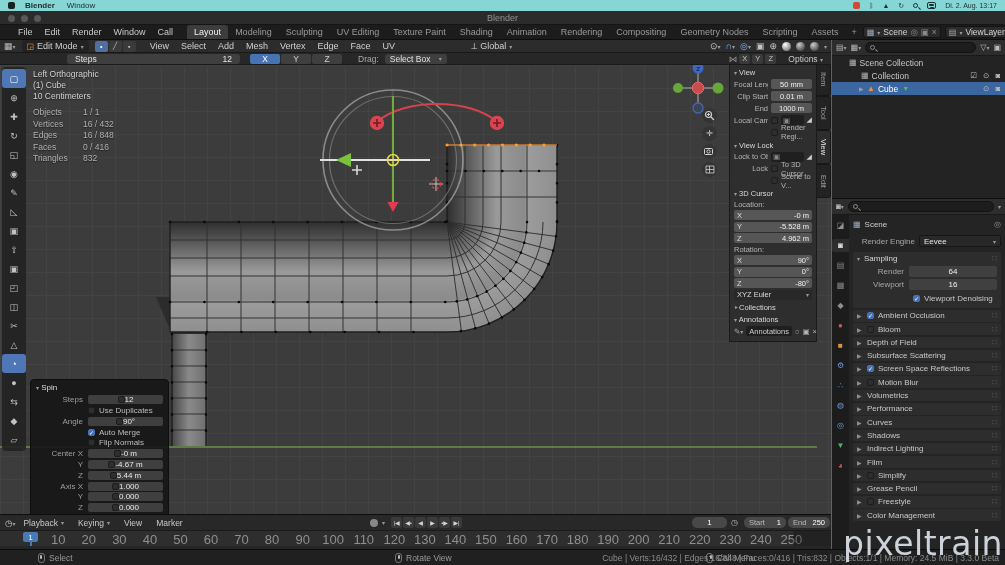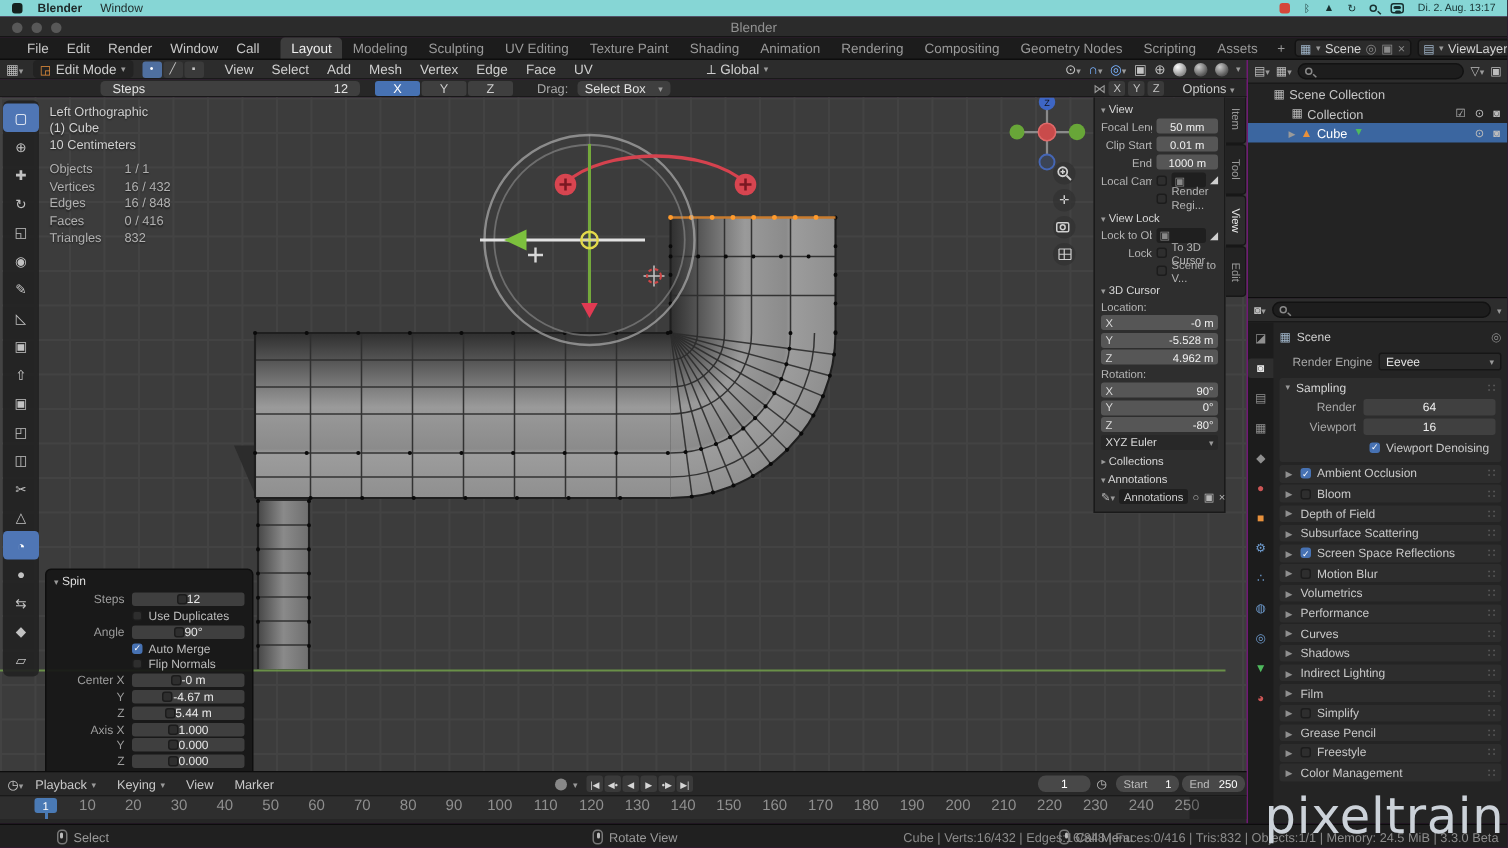--- a/index.html
+++ b/index.html
@@ -1,18 +1,18 @@
 <!DOCTYPE html>
 <html><head>
 <meta charset="utf-8">
 <style>
   *{box-sizing:border-box;margin:0;padding:0;}
   html,body{background:#111;}
   #root{position:relative;width:1005px;height:565px;overflow:hidden;
-        font-family:"Liberation Sans",sans-serif;background:#701a75;color:#c8c8c8;
+        font-family:"Liberation Sans",sans-serif;background:#c2410c;color:#c8c8c8;
         -webkit-font-smoothing:antialiased;}
   .abs{position:absolute;}
 
   
   #macbar{left:0;top:0;width:1005px;height:11px;background:#86d6d5;display:flex;align-items:center;
           font-size:8px;color:#1e2a2a;padding:0 8px;}
   #macbar .apple{width:7px;height:7px;border-radius:2px;background:#15221f;margin-right:10px;}
   #macbar .mi{margin-right:12px;font-weight:bold;}
   #macbar .mi.plain{font-weight:normal;}
   #macbar .spacer{flex:1;}
@@ -167,21 +167,21 @@
 
   
   #timeline{left:0;top:514px;width:831px;height:35px;background:#262626;border-top:1px solid #0d0d0d;}
   #tlhdr{position:absolute;left:0;top:0;right:0;height:16px;background:#282828;display:flex;align-items:center;font-size:8.5px;color:#c9c9c9;padding:0 5px;gap:2px;border-bottom:1px solid #1a1a1a;}
   #tlhdr .tmenu{padding:0 6px;display:flex;align-items:center;gap:3px;}
   #transport{position:absolute;left:370px;top:2px;display:flex;align-items:center;gap:1px;}
   #transport .tbtn{min-width:11px;height:11px;background:#3a3a3a;border-radius:2px;display:flex;align-items:center;justify-content:center;font-size:6px;color:#d6d6d6;padding:0 2px;}
   #transport .rec{width:8px;height:8px;margin-right:3px;background:#888;border-radius:50%;}
   #ruler{position:absolute;left:0;top:16px;right:0;bottom:3px;background:#2e2e2e;overflow:hidden;}
   #ticks{position:absolute;left:43px;top:1px;display:flex;}
-  #ticks .tick{flex:0 0 30.55px;text-align:center;font-size:10px;color:#8f8f8f;}
+  #ticks .tick{flex:0 0 30.55px;text-align:center;font-size:13px;color:#8f8f8f;}
   #beyond{position:absolute;left:793px;right:0;top:0;bottom:0;background:rgba(0,0,0,.25);}
   #playheadChip{position:absolute;left:23px;top:1px;width:15px;height:10px;background:#4a7ab5;border-radius:2px;color:#fff;font-size:7.5px;display:flex;align-items:center;justify-content:center;}
   #playheadLine{position:absolute;left:30px;top:11px;width:1.5px;bottom:0;background:#4a7ab5;}
   #frameField{position:absolute;left:692px;top:2px;width:35px;height:11px;background:#484848;border-radius:5px;color:#fff;display:flex;align-items:center;justify-content:center;font-size:8px;}
   #autokey{position:absolute;left:731px;top:3px;color:#bdbdbd;font-size:8px;}
   .rangeField{position:absolute;top:2px;height:11px;background:#484848;border-radius:5px;display:flex;align-items:center;justify-content:space-between;padding:0 5px;font-size:7.5px;color:#bdbdbd;}
   .rangeField b{color:#fff;font-weight:normal;}
 
   
   #statusbar{left:0;top:549px;width:1005px;height:16px;background:#202020;border-top:1px solid #0c0c0c;font-size:8.5px;color:#9a9a9a;}

